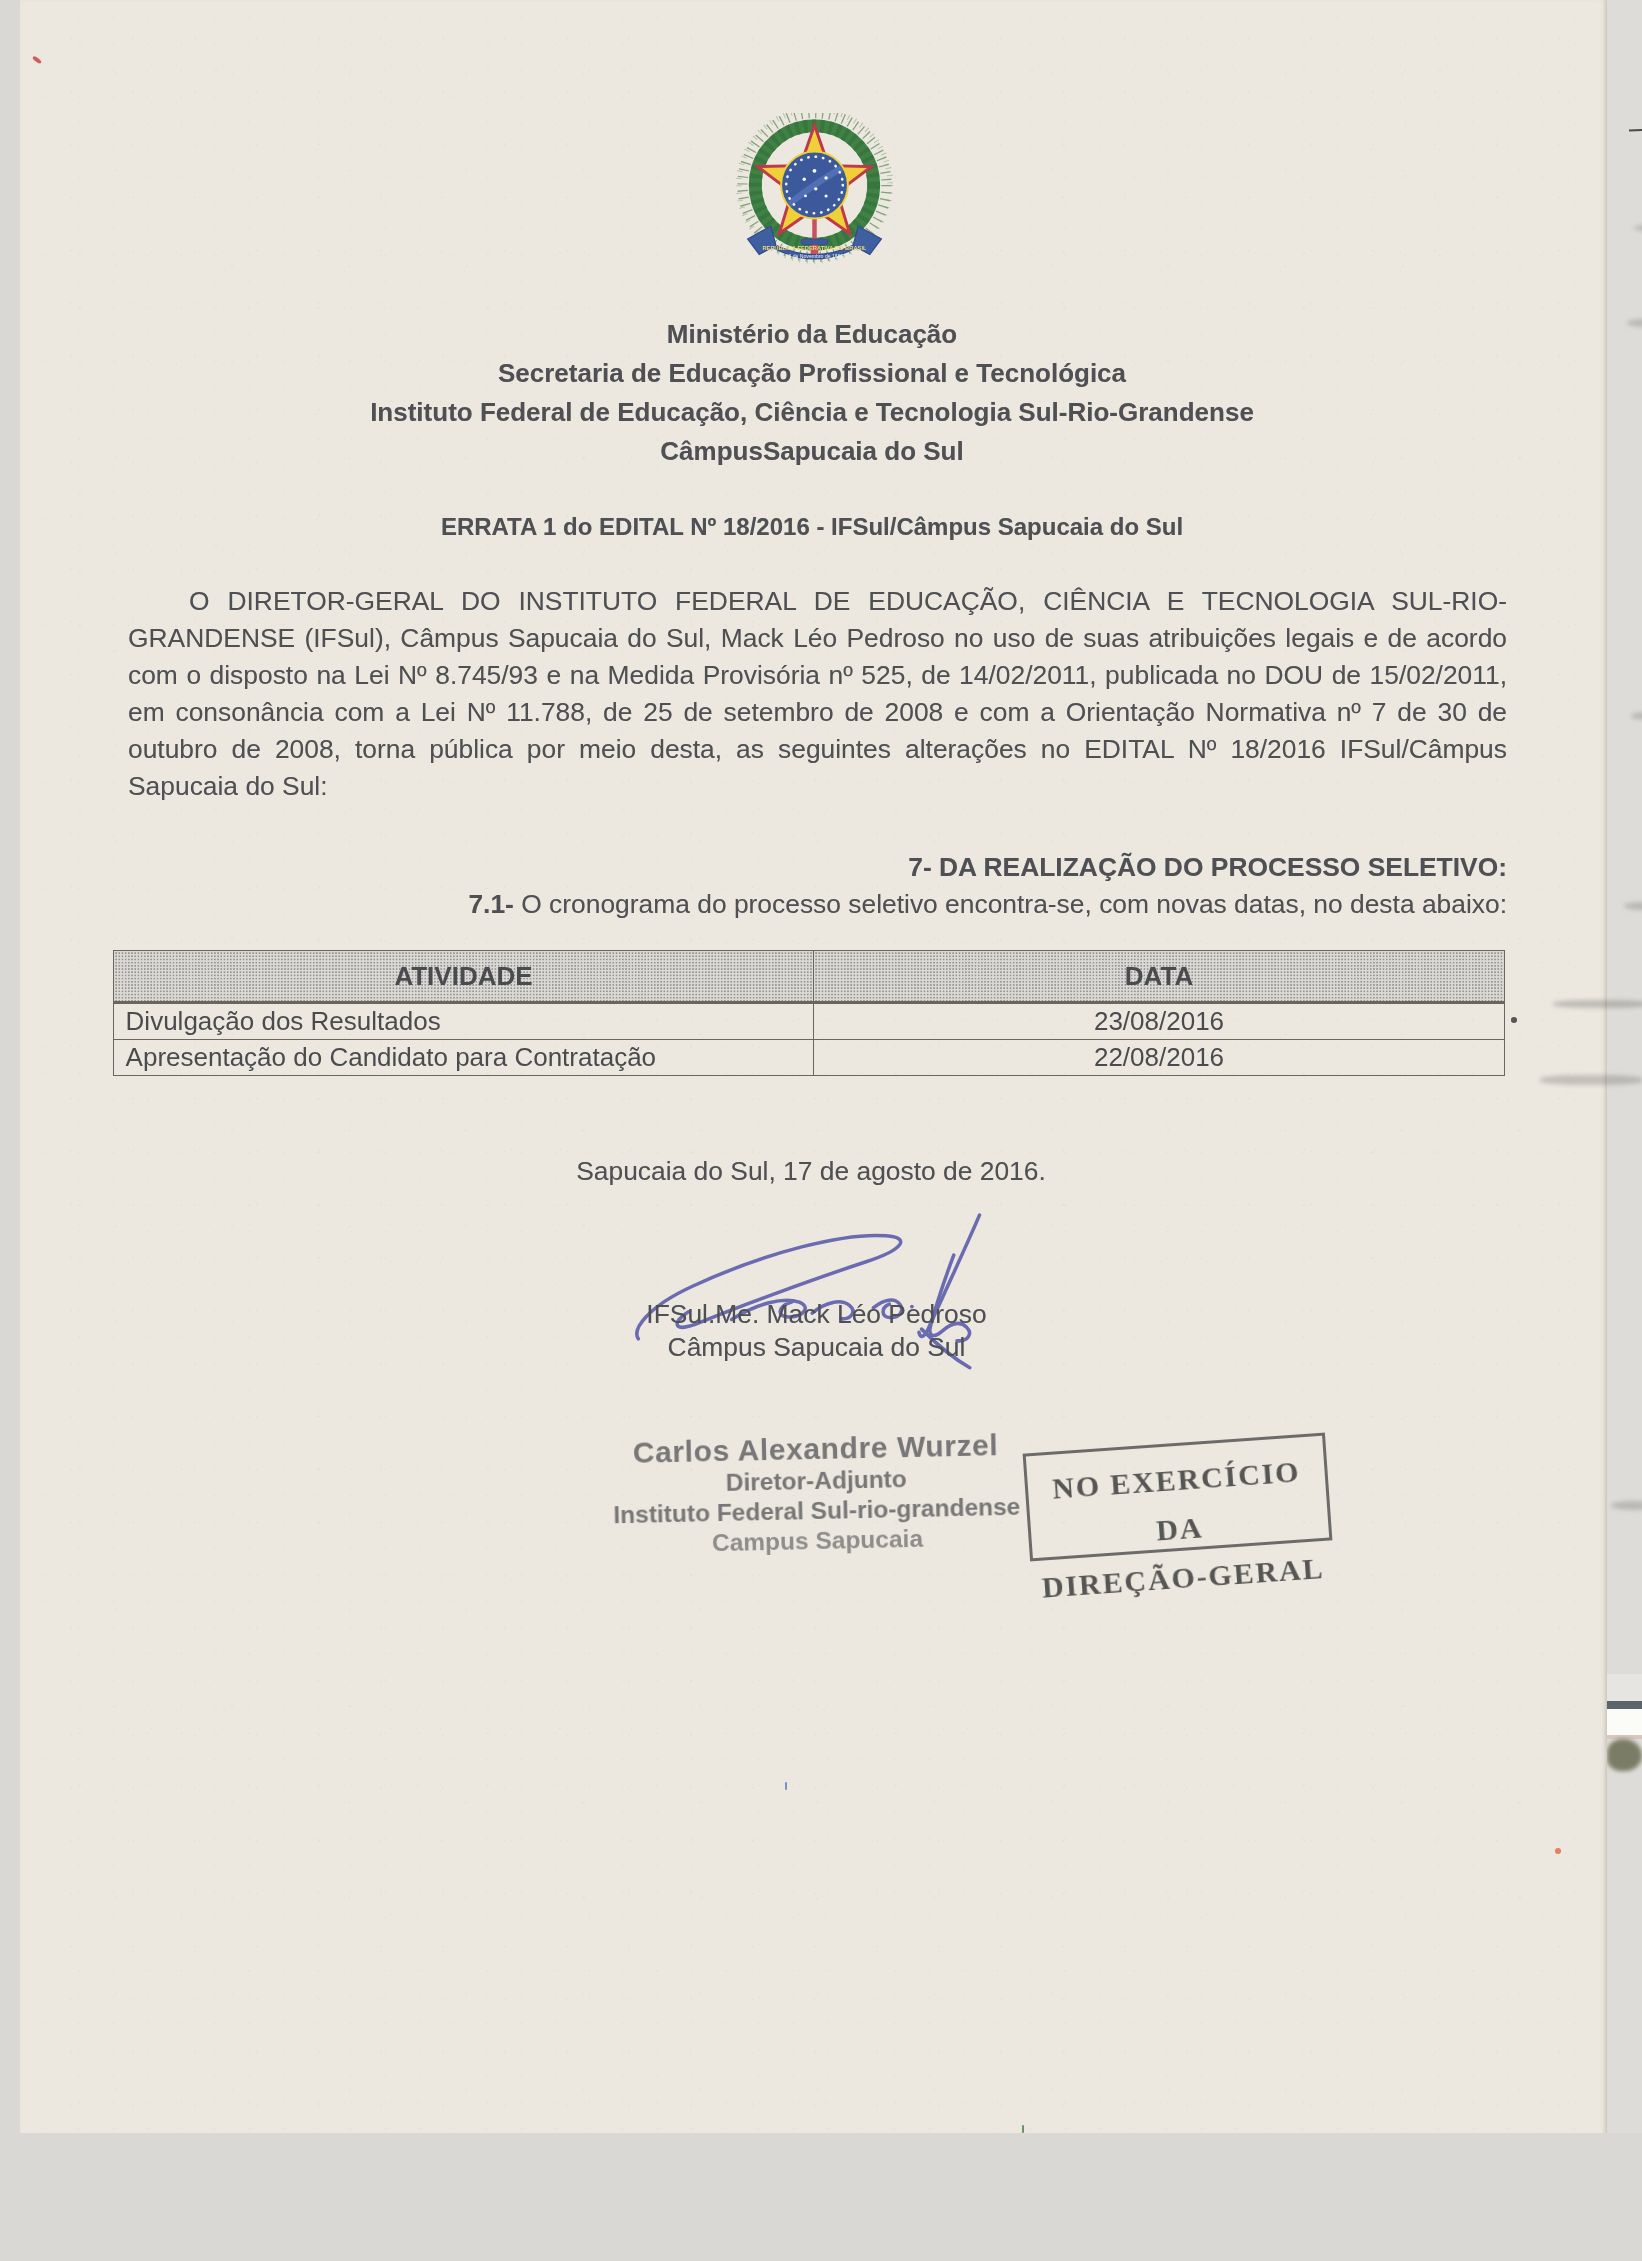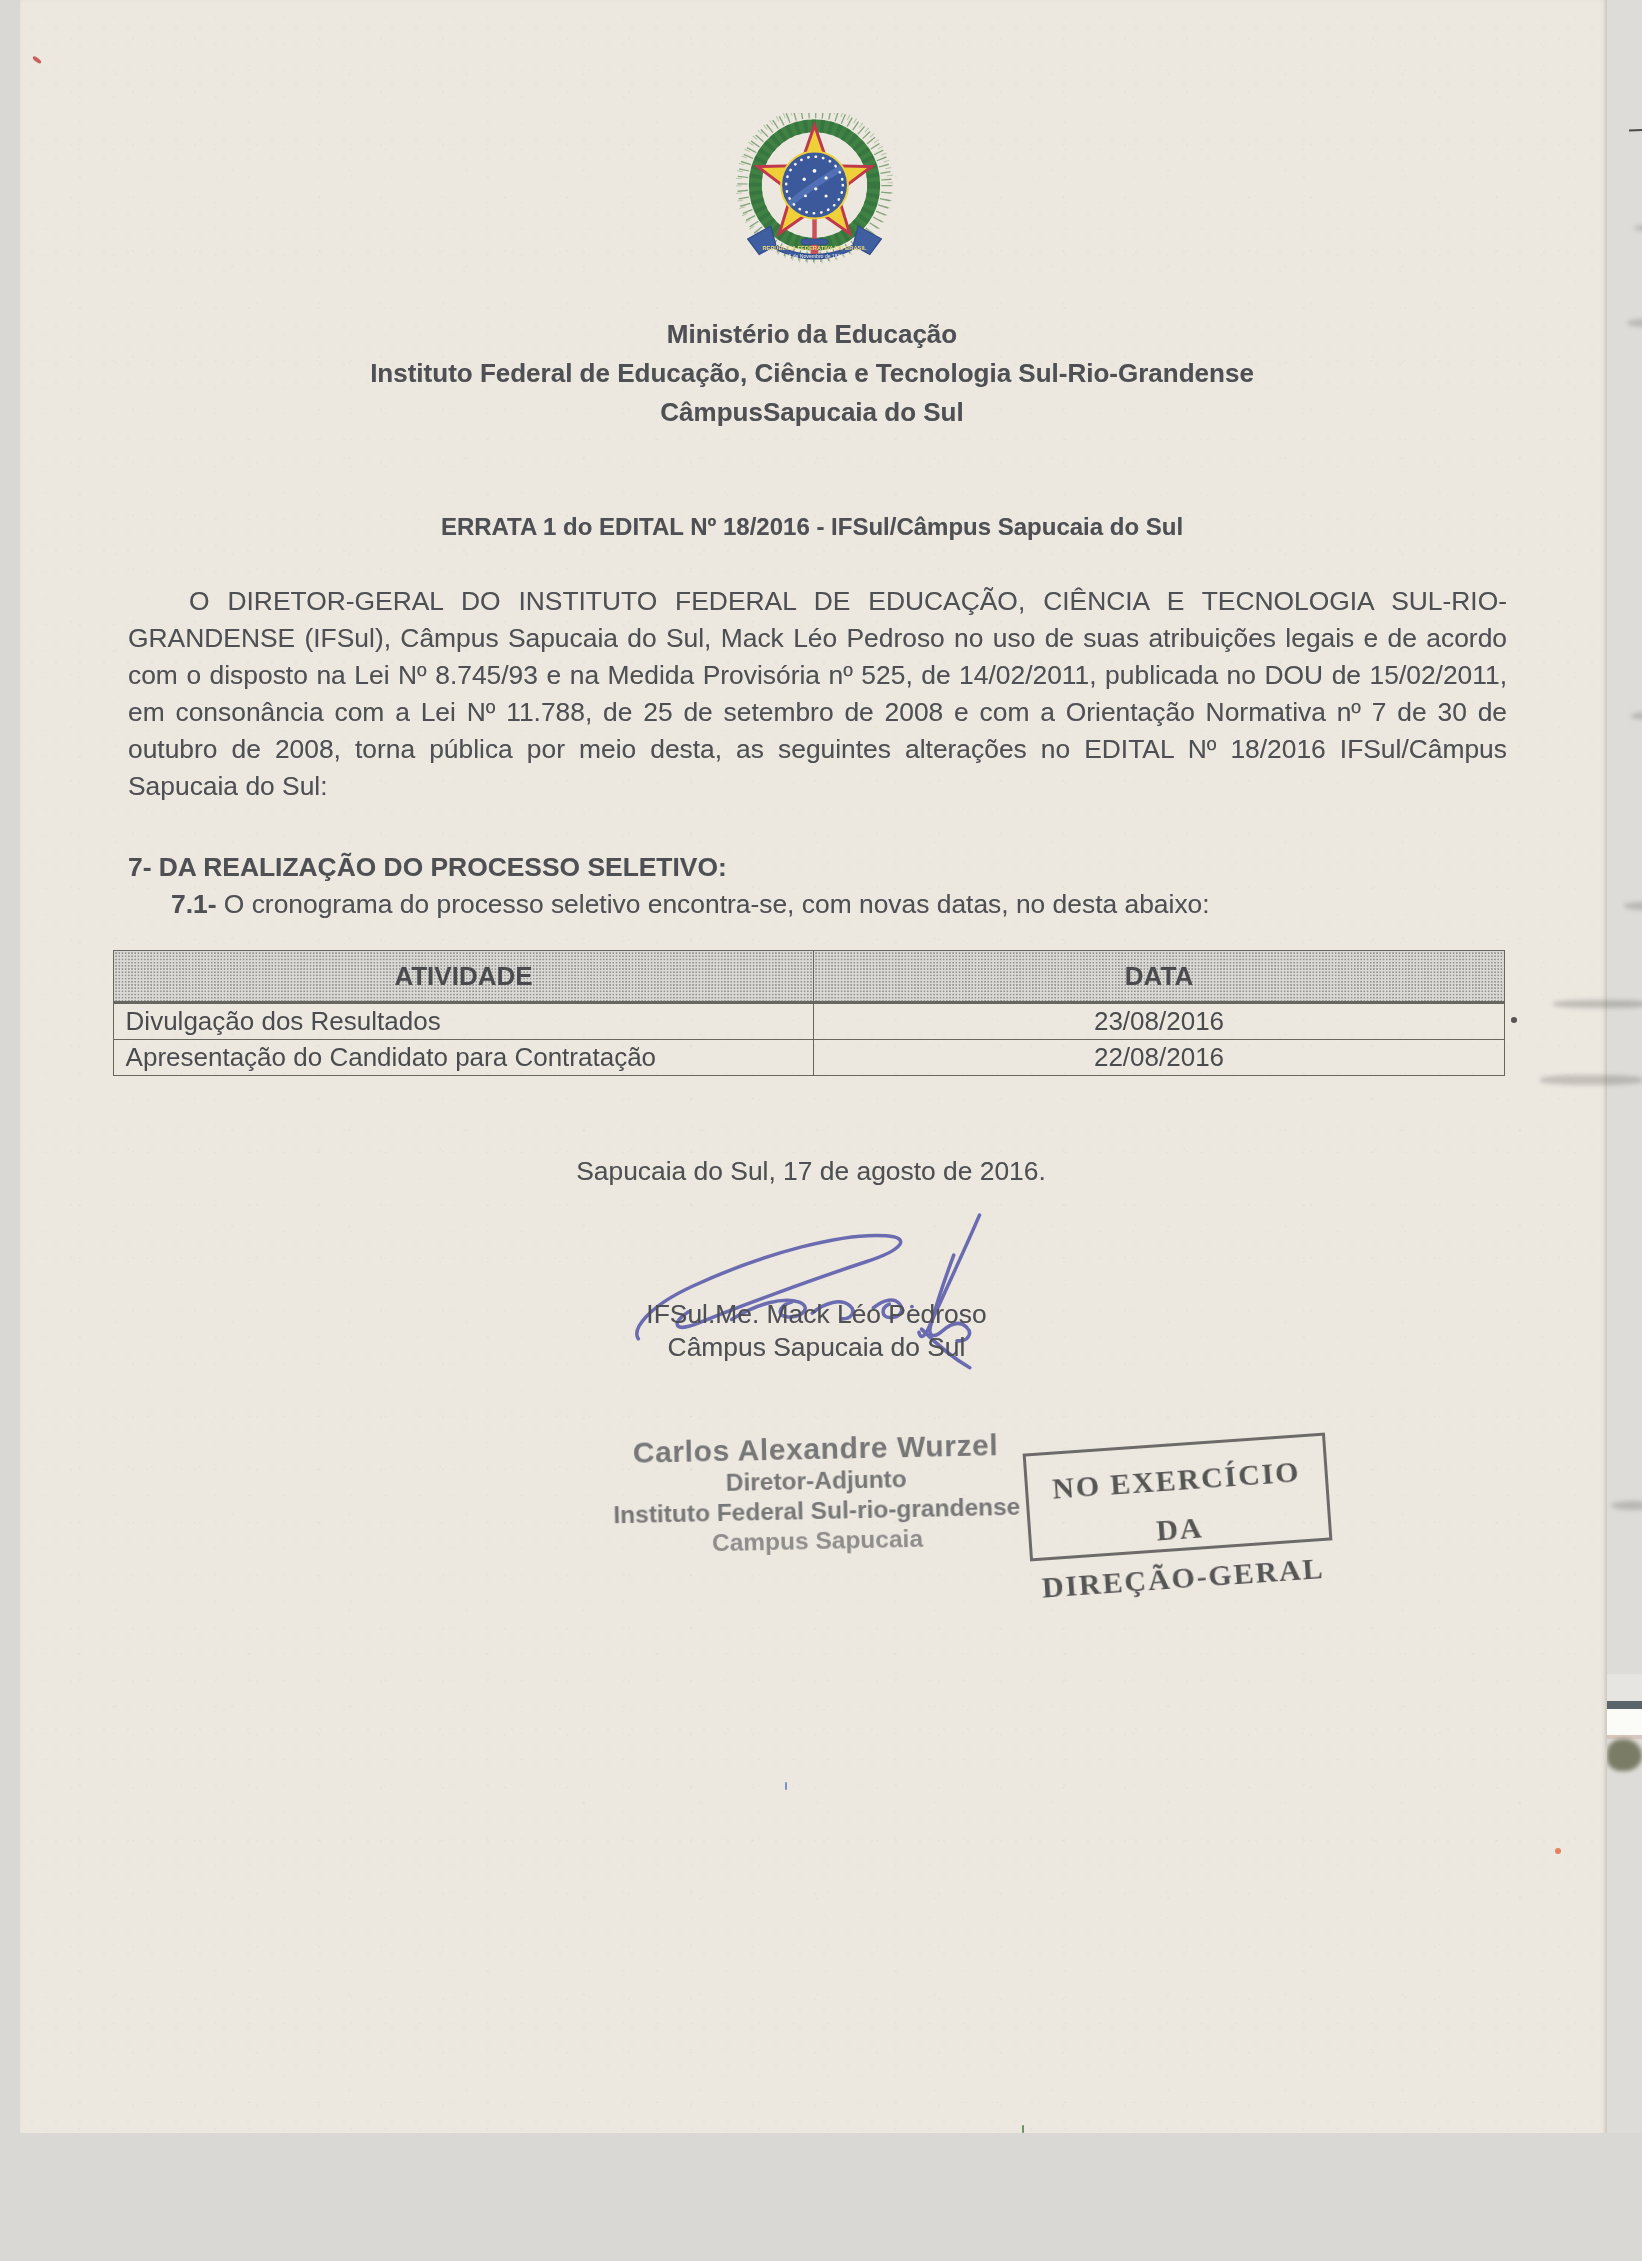--- a/index.html
+++ b/index.html
@@ -22,21 +22,21 @@
     background-image:
       radial-gradient(rgba(168,138,96,.10) 0.6px, transparent 1px),
       radial-gradient(rgba(120,118,112,.07) 0.6px, transparent 1px),
       radial-gradient(rgba(196,168,124,.12) 0.8px, transparent 1.4px),
       radial-gradient(rgba(150,140,120,.05) 1.3px, transparent 1.9px);
     background-size:24px 18.7px,34px 26.4px,62px 53px,117px 96px;
     background-position:0 0,8.4px 4.5px,20px 12.2px,37px 26.4px;
     box-shadow:inset -4.5px 0 5.8px -3.2px rgba(120,110,95,.35), inset 0 -3.9px 5.2px -3.2px rgba(110,105,95,.30);
   }
 
-  .ink{color:#4f5054;filter:blur(0.2px);text-shadow:0 0 0.6px rgba(80,80,82,.30);}
+  .ink{color:#4f5054;filter:blur(0.2px);text-shadow:0 0 0.6px rgba(80,80,82,.30);text-align:right;}
   .abs{position:absolute;}
   .center{text-align:center;}
 
   .org-block{left:90px;top:315px;width:1404px;font-weight:bold;font-size:26px;line-height:39px;}
   .doc-title{left:90px;top:513px;width:1404px;font-weight:bold;font-size:24px;}
 
   .body-par{left:108px;top:583px;width:1379px;font-size:26.4px;line-height:37px;text-align:justify;text-indent:61px;margin:0;}
 
   .sec-heading{left:108px;top:852px;width:1379px;font-weight:bold;font-size:26.4px;}
   .sec-item{left:108px;top:889px;width:1379px;font-size:26.4px;padding-left:43px;box-sizing:border-box;}
@@ -119,20 +119,21 @@
       <circle cx="140" cy="129" r="2.4" fill="#fff"></circle>
         <circle cx="108" cy="129" r="2.2" fill="#fff"></circle>
 
       <path d="M18,196 L54,176 L62,206 C102,225 142,225 182,206 L190,176 L226,196 L208,220 L188,209 C142,233 102,233 56,209 L36,220 Z" fill="#2f55a4" stroke="#24418c" stroke-width="2"></path>
       <text x="122" y="213" font-size="9" font-weight="bold" fill="#f0d96a" text-anchor="middle">REPÚBLICA FEDERATIVA DO BRASIL</text>
       <text x="122" y="225" font-size="8" fill="#ecece4" text-anchor="middle">15 de Novembro de 1889</text>
     </svg>
 
     <div class="abs org-block center ink">
       <div>Ministério da Educação</div>
+      <div>Secretaria de Educação Profissional e Tecnológica</div>
       <div>Instituto Federal de Educação, Ciência e Tecnologia Sul-Rio-Grandense</div>
       <div>CâmpusSapucaia do Sul</div>
     </div>
 
     <div class="abs doc-title center ink">ERRATA 1 do EDITAL Nº 18/2016 - IFSul/Câmpus Sapucaia do Sul</div>
 
     <p class="abs body-par ink">O DIRETOR-GERAL DO INSTITUTO FEDERAL DE EDUCAÇÃO, CIÊNCIA E TECNOLOGIA SUL-RIO-GRANDENSE (IFSul), Câmpus Sapucaia do Sul, Mack Léo Pedroso no uso de suas atribuições legais e de acordo com o disposto na Lei Nº 8.745/93 e na Medida Provisória nº 525, de 14/02/2011, publicada no DOU de 15/02/2011, em consonância com a Lei Nº 11.788, de 25 de setembro de 2008 e com a Orientação Normativa nº 7 de 30 de outubro de 2008, torna pública por meio desta, as seguintes alterações no EDITAL Nº 18/2016 IFSul/Câmpus Sapucaia do Sul:</p>
 
     <div class="abs sec-heading ink">7- DA REALIZAÇÃO DO PROCESSO SELETIVO:</div>
     <div class="abs sec-item ink">

